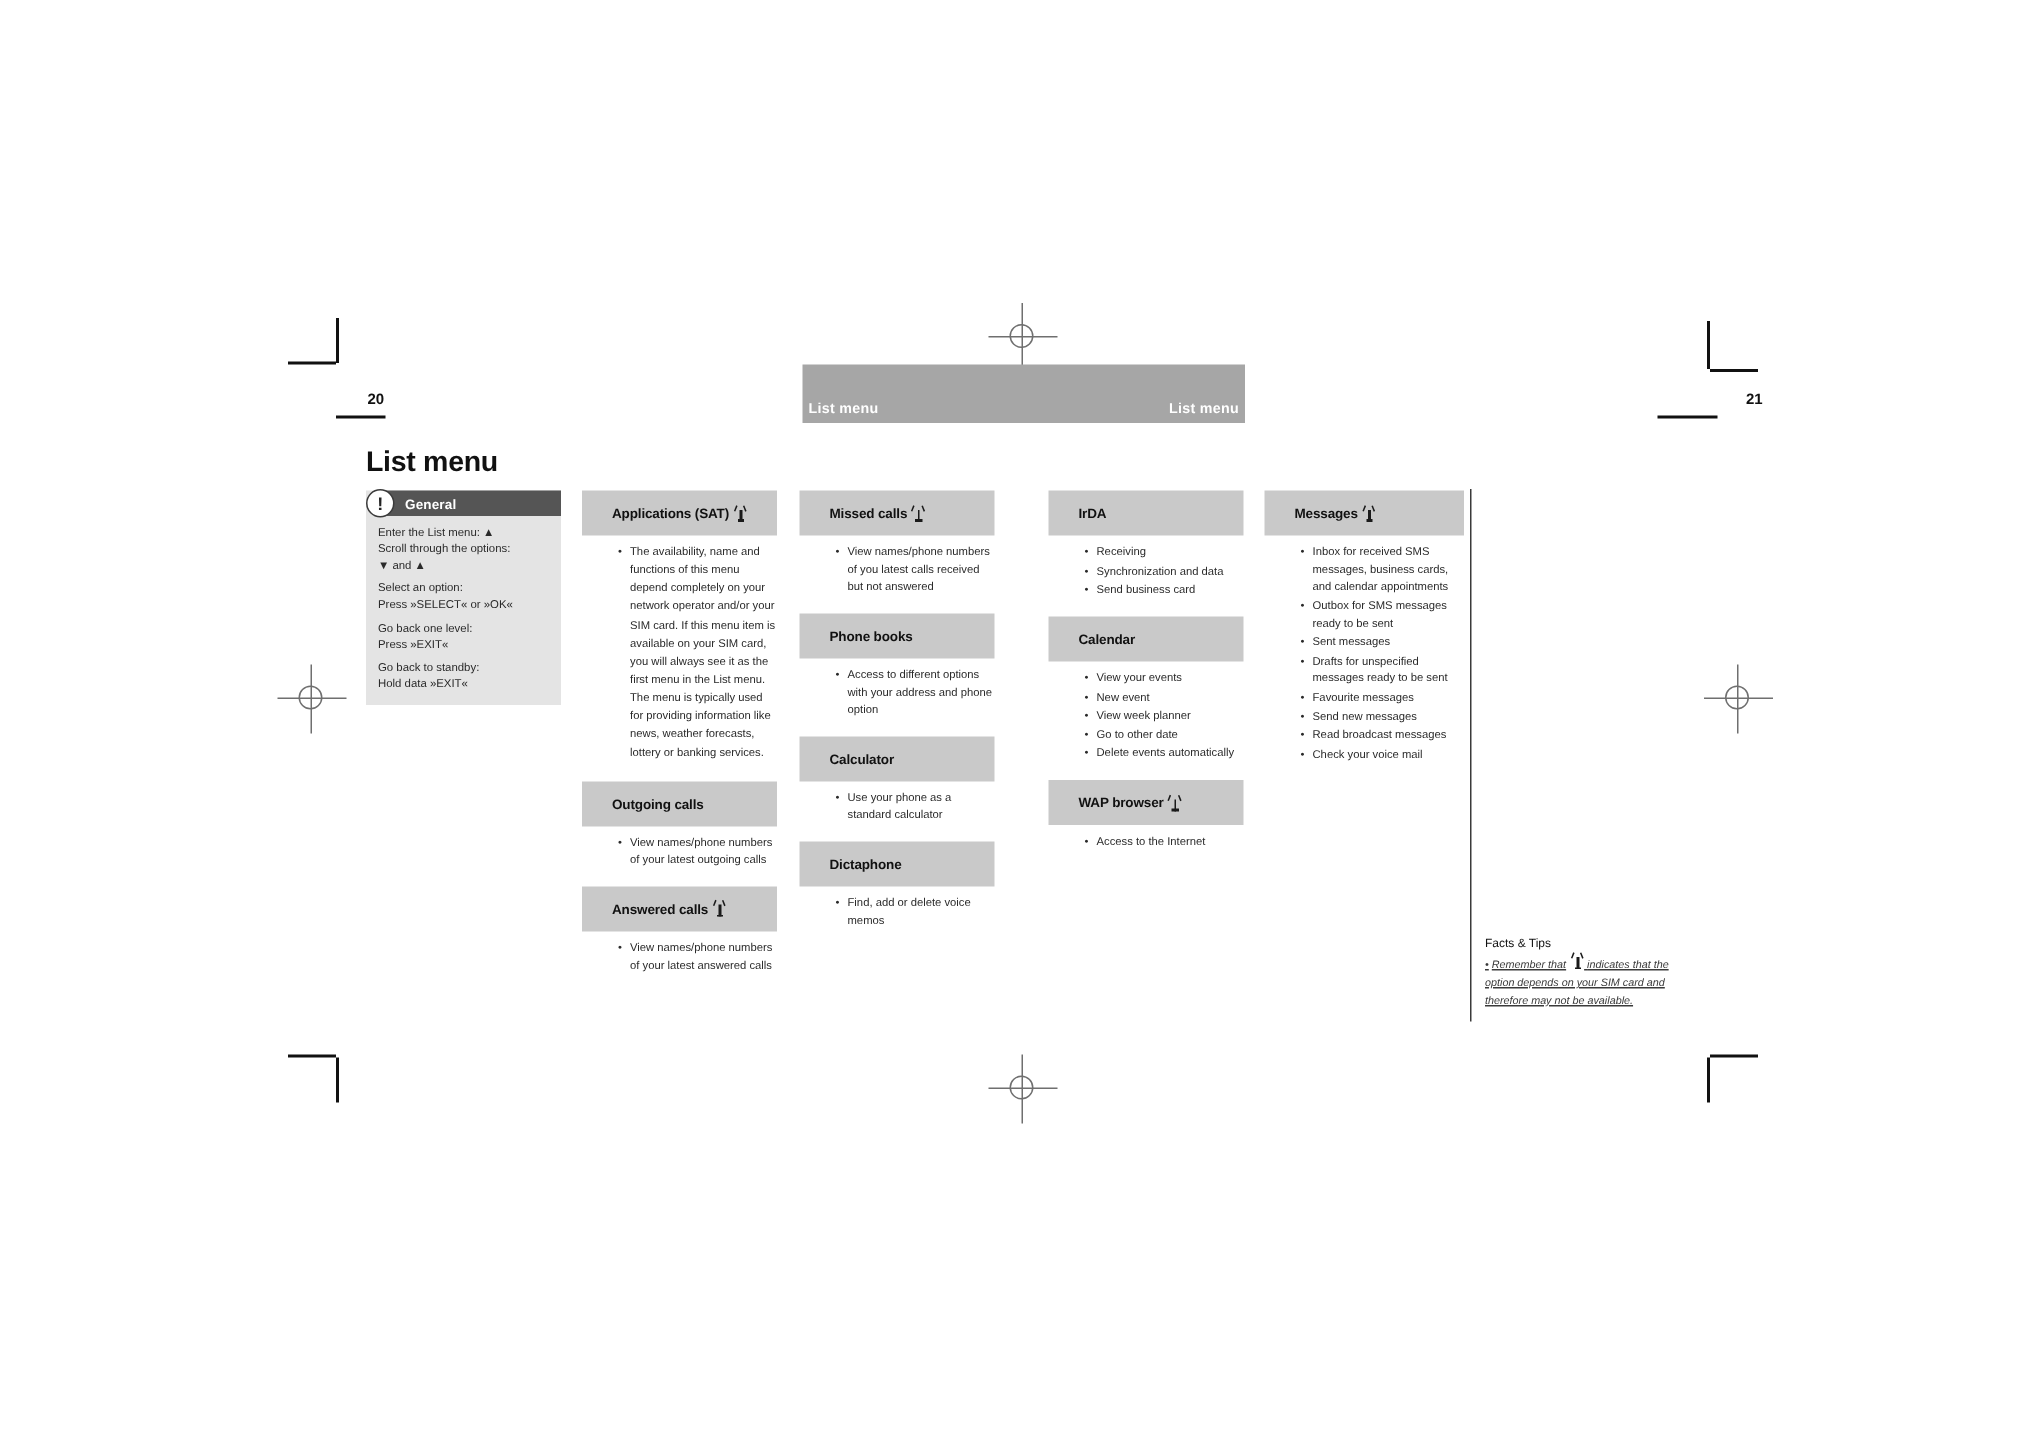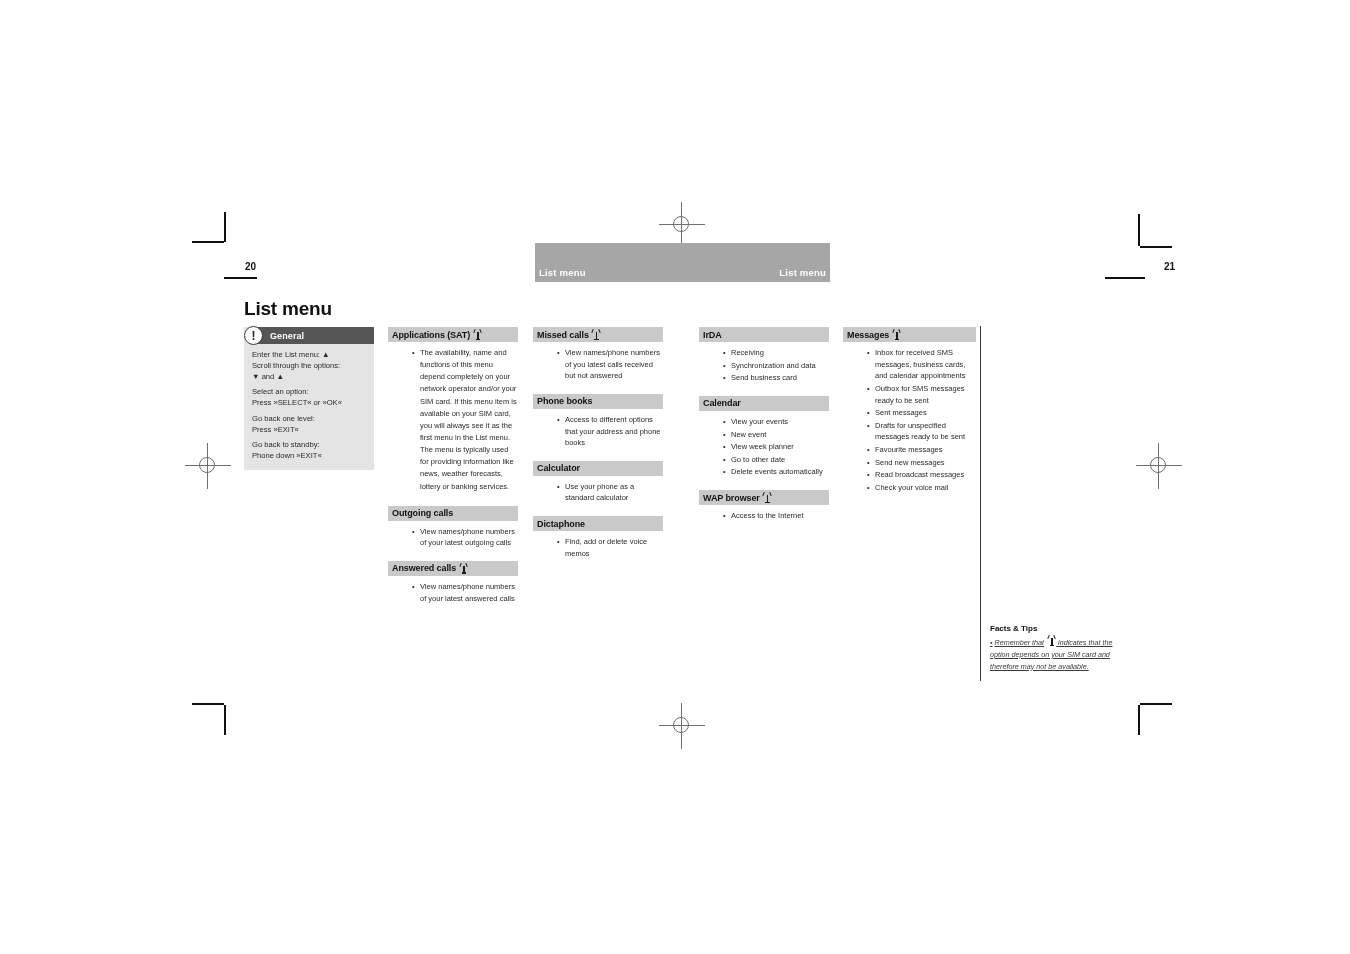--- a/index.html
+++ b/index.html
@@ -110,24 +110,24 @@
     font-size: 7.6px;
     line-height: 1.62;
     color: #2a2a2a;
   }
   .lead-text p.indent { text-indent: 9px; }
 
   
   .sec { margin-bottom: 10px; }
   .sec-head {
     background: #c9c9c9;
-    height: 15px;
+    height: 30px;
     display: flex;
     align-items: center;
-    padding-left: 4px;
+    padding-left: 20px;
     margin-bottom: 5px;
   }
   .sec-head .t {
     font-size: 9px;
     font-weight: bold;
     color: #111;
     letter-spacing: -0.1px;
   }
   .sec ul { list-style: none; margin: 0; padding: 0; }
   .sec li {
@@ -164,21 +164,21 @@
   
   .vrule {
     position: absolute;
     left: 980px; top: 326px;
     width: 1px; height: 355px;
     background: #3a3a3a;
   }
 
   
   .facts { position: absolute; left: 990px; top: 624px; width: 140px; }
-  .facts-title { font-size: 8px; font-weight: bold; color: #111; margin-bottom: 2px; }
+  .facts-title { font-size: 8px; font-weight: normal; color: #111; margin-bottom: 2px; }
   .facts-body p {
     margin: 0;
     font-size: 7.2px;
     font-style: italic;
     line-height: 1.65;
     color: #3a3a3a;
     text-decoration: underline;
   }
   .facts-body .bullet:before { content: "\2022"; margin-right: 2px; }
 </style>
@@ -236,21 +236,21 @@
     </div>
     <div class="gen-body">
       <p style="white-space:pre-line;">Enter the List menu:  ▲
 Scroll through the options:
    ▼  and  ▲</p>
       <p style="white-space:pre-line;">Select an option:
 Press »SELECT« or »OK«</p>
       <p style="white-space:pre-line;">Go back one level:
 Press »EXIT«</p>
       <p style="white-space:pre-line;">Go back to standby:
-Phone down »EXIT«</p>
+Hold data »EXIT«</p>
     </div>
   </div>
 
 
 </div>
 
 <div class="col col-2">
 
   <div class="sec wide" style="margin-bottom:13px;">
     <div class="sec-head">
@@ -308,21 +308,21 @@
     <ul>
       <li>View names/phone numbers of you latest calls received but not answered</li>
     </ul>
   </div>
 
   <div class="sec" style="margin-bottom:12px;">
     <div class="sec-head">
       <span class="t">Phone books</span>
     </div>
     <ul>
-      <li>Access to different options that your address and phone books</li>
+      <li>Access to different options with your address and phone option</li>
     </ul>
   </div>
 
 
   <div class="sec" style="margin-bottom:12px;">
     <div class="sec-head">
       <span class="t">Calculator</span>
     </div>
     <ul>
       <li>Use your phone as a standard calculator</li>

